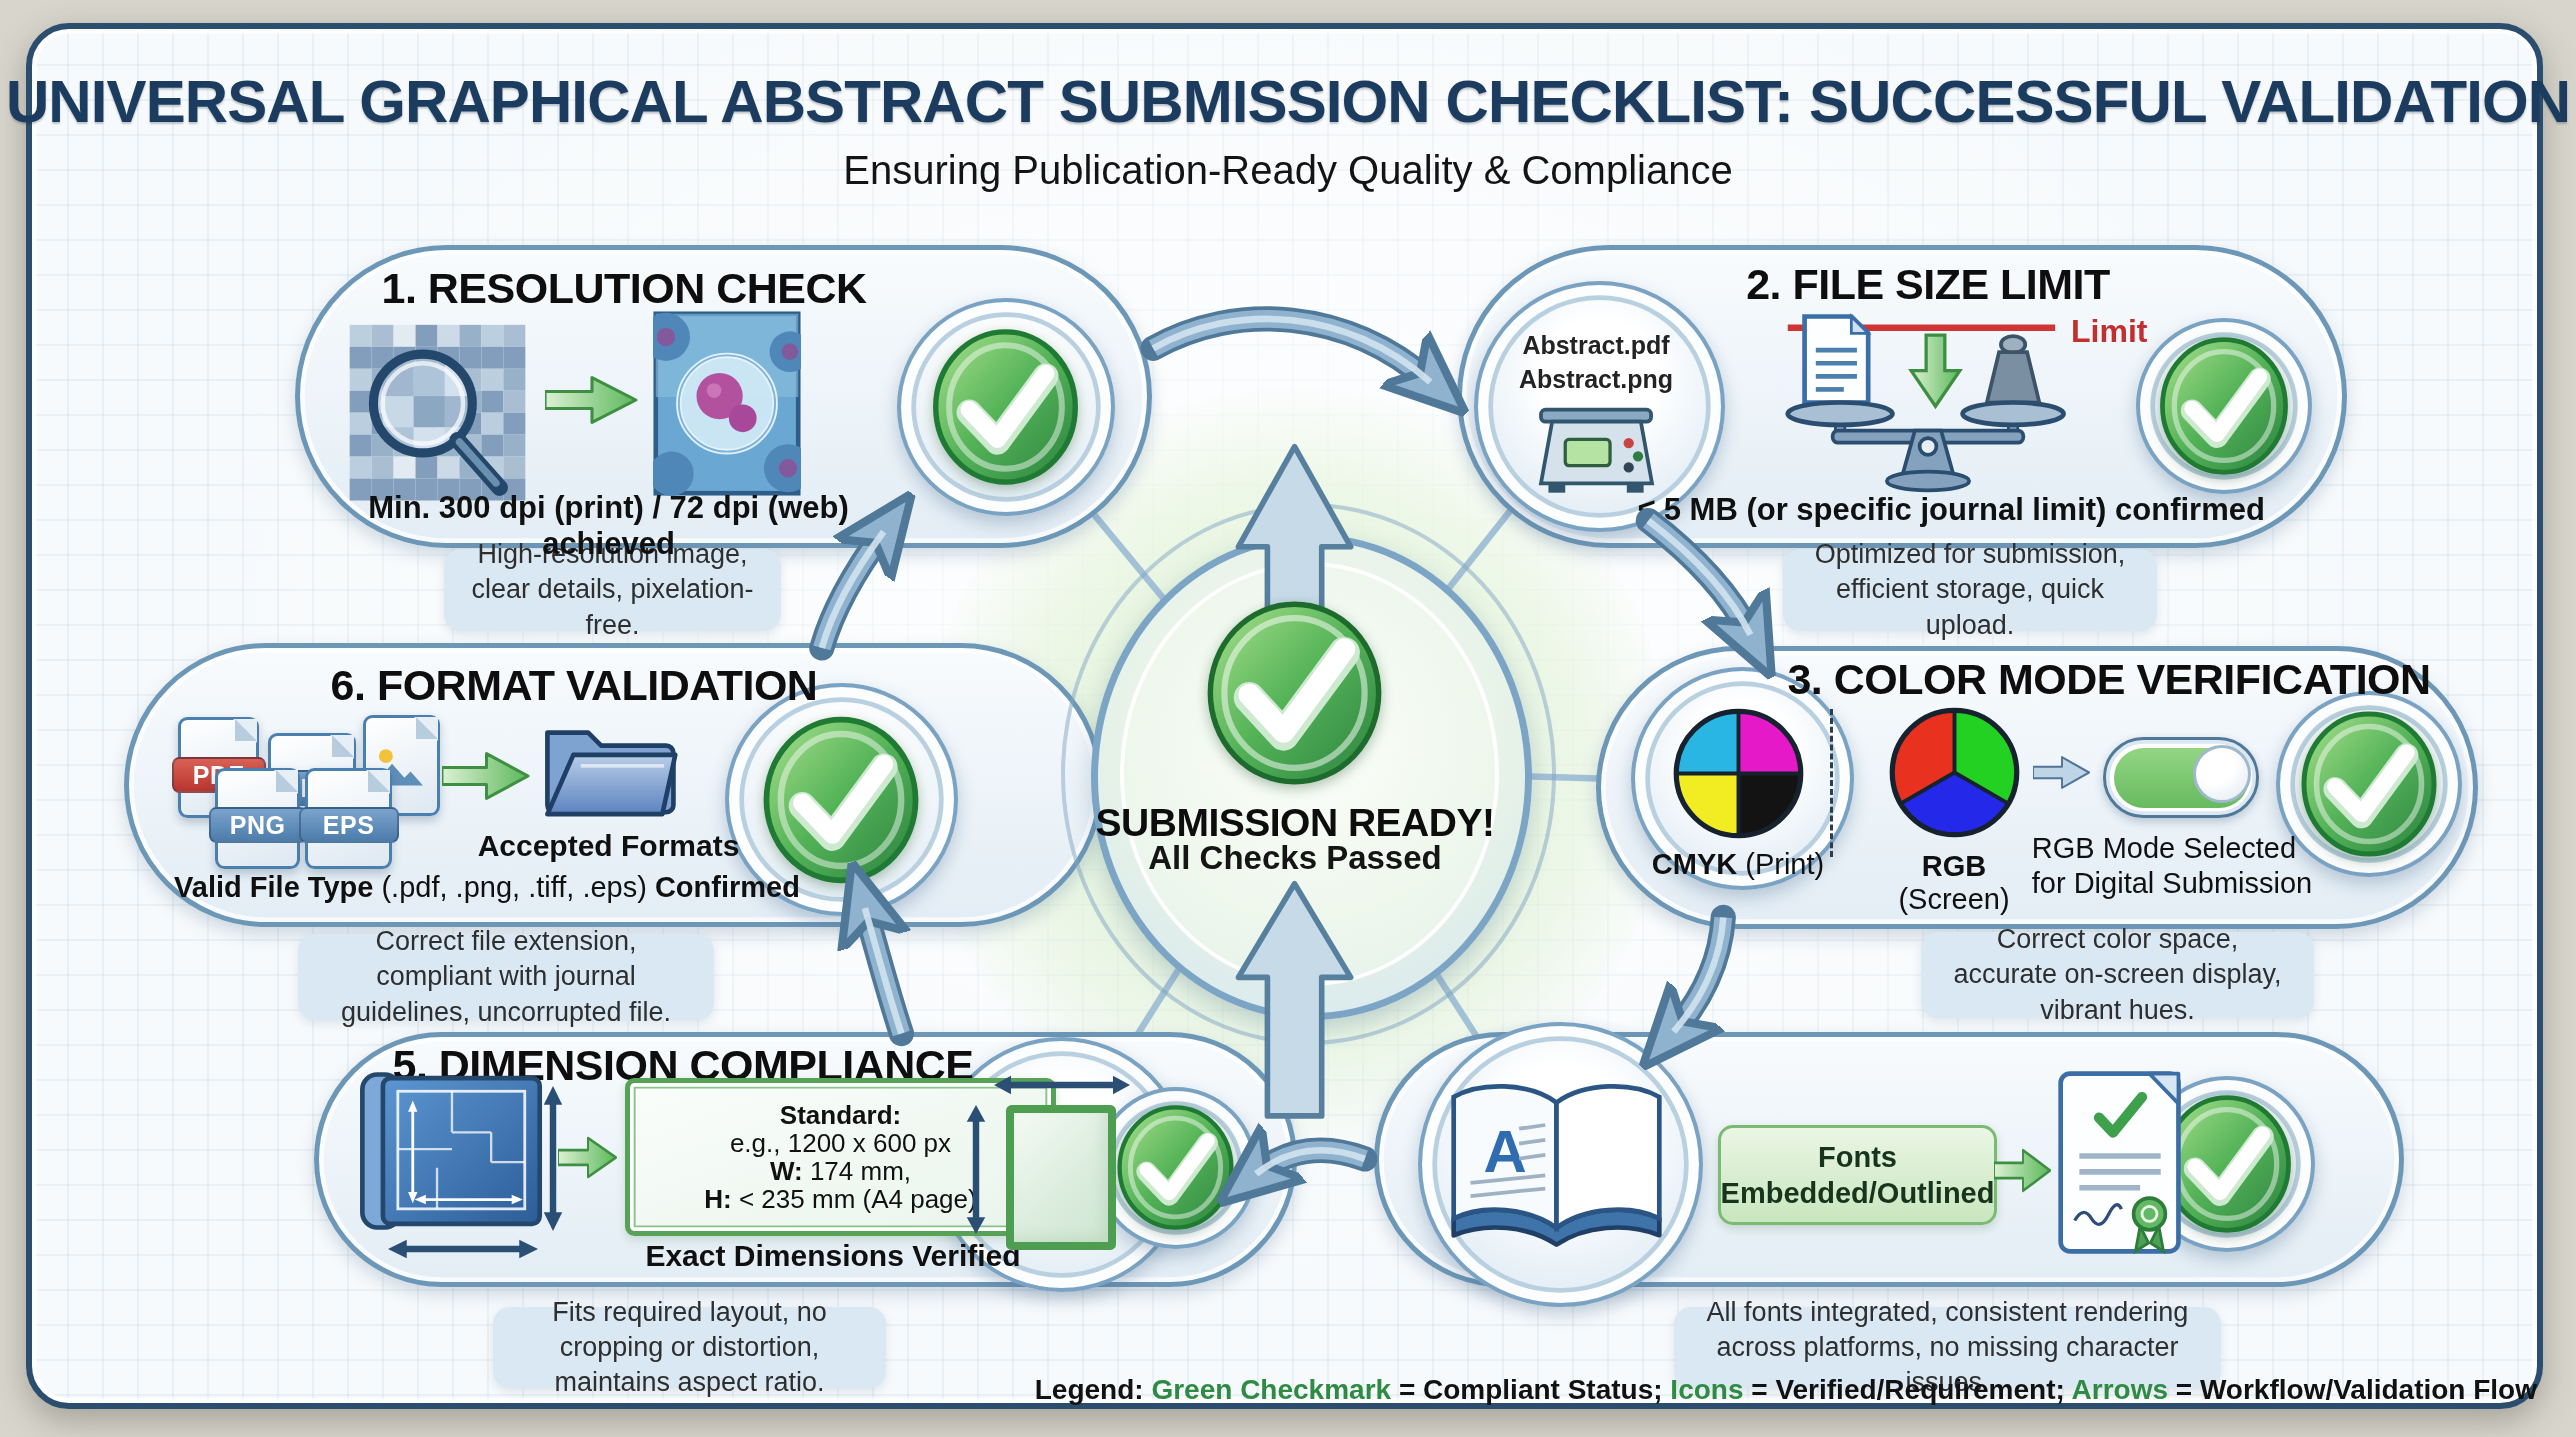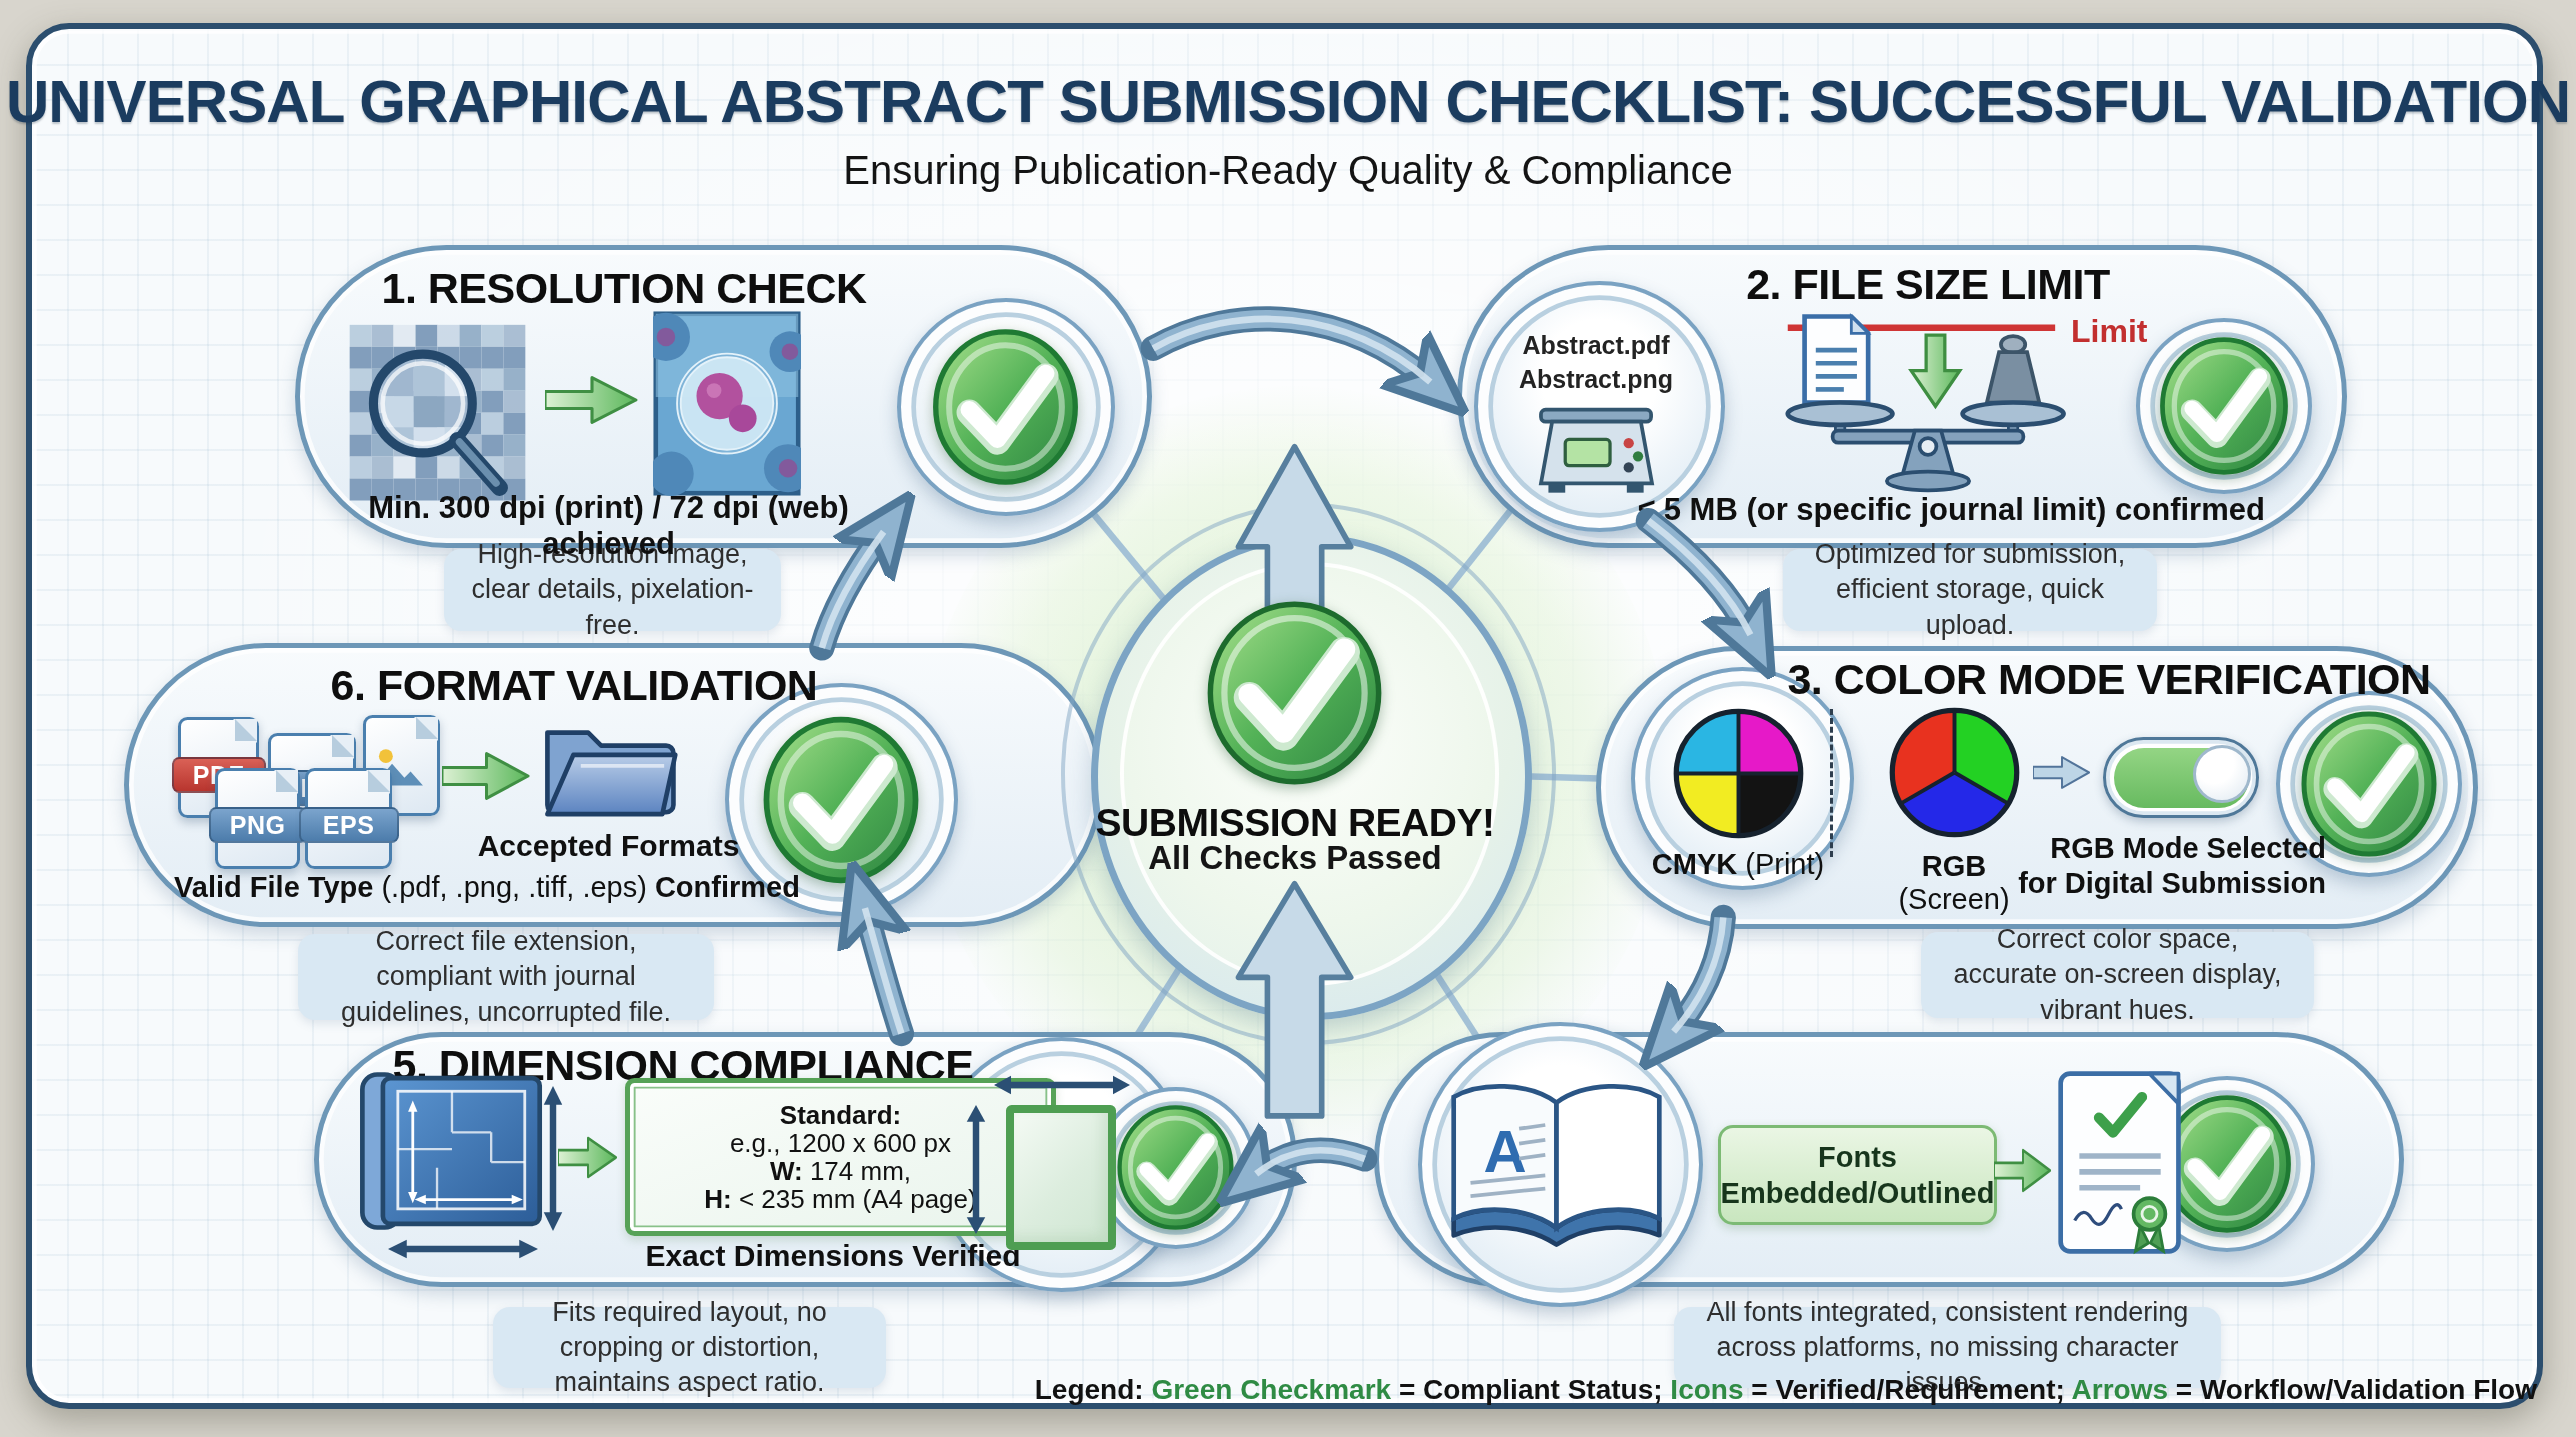--- a/index.html
+++ b/index.html
@@ -54,22 +54,22 @@
   .pie-label{position:absolute;z-index:6;font-size:29px;color:#101010;text-align:center;
     transform:translateX(-50%);white-space:nowrap;}
   .pie-label b{font-weight:800;}
   .dashed-div{position:absolute;z-index:6;border-left:3.7px dashed #2e3e4e;}
   .toggle{position:absolute;z-index:6;border-radius:41px;background:#fff;border:3.7px solid #4f7899;
     box-shadow:0 3.7px 9.4px rgba(60,90,120,.3), inset 0 0 0 3.7px #dce8f1;}
   .toggle-track{position:absolute;left:7.5px;top:7.5px;right:7.5px;bottom:7.5px;border-radius:32px;
     background:linear-gradient(180deg,#94d584 0%,#67ba60 100%);}
   .toggle-knob{position:absolute;right:4.7px;top:4.7px;width:58px;height:58px;border-radius:50%;
     background:radial-gradient(circle at 35% 30%,#ffffff 40%,#dde8f0 100%);border:3.7px solid #9fb8cc;box-sizing:border-box;}
-  .result-text{position:absolute;z-index:6;font-size:29px;font-weight:700;color:#101010;
-    text-align:right;line-height:1.22;transform:translateX(-50%);white-space:nowrap;}
+  .result-text{position:absolute;z-index:6;font-size:29px;font-weight:400;color:#101010;
+    text-align:left;line-height:1.22;transform:translateX(-50%);white-space:nowrap;}
   .action-box{position:absolute;z-index:6;border:3.7px solid #7cba74;border-radius:15px;
     background:linear-gradient(180deg,#eaf6e4 0%,#c9e6bf 100%);
     display:flex;flex-direction:column;align-items:center;justify-content:center;
     font-size:29px;font-weight:800;color:#17351c;line-height:1.25;text-align:center;
     box-shadow:0 3.7px 9.4px rgba(70,120,70,.22);}
   .std-box{position:absolute;z-index:6;border:5.6px solid #56a257;border-radius:9.4px;
     background:linear-gradient(160deg,#fafdfa 0%,#e9f4ec 100%);
     box-shadow:inset 0 0 0 3.7px #ffffff, inset 0 0 0 5.6px #88c189, 0 3.7px 9.4px rgba(70,120,70,.2);
     display:flex;flex-direction:column;align-items:center;justify-content:center;
     font-size:26px;line-height:1.08;color:#111;text-align:center;}

